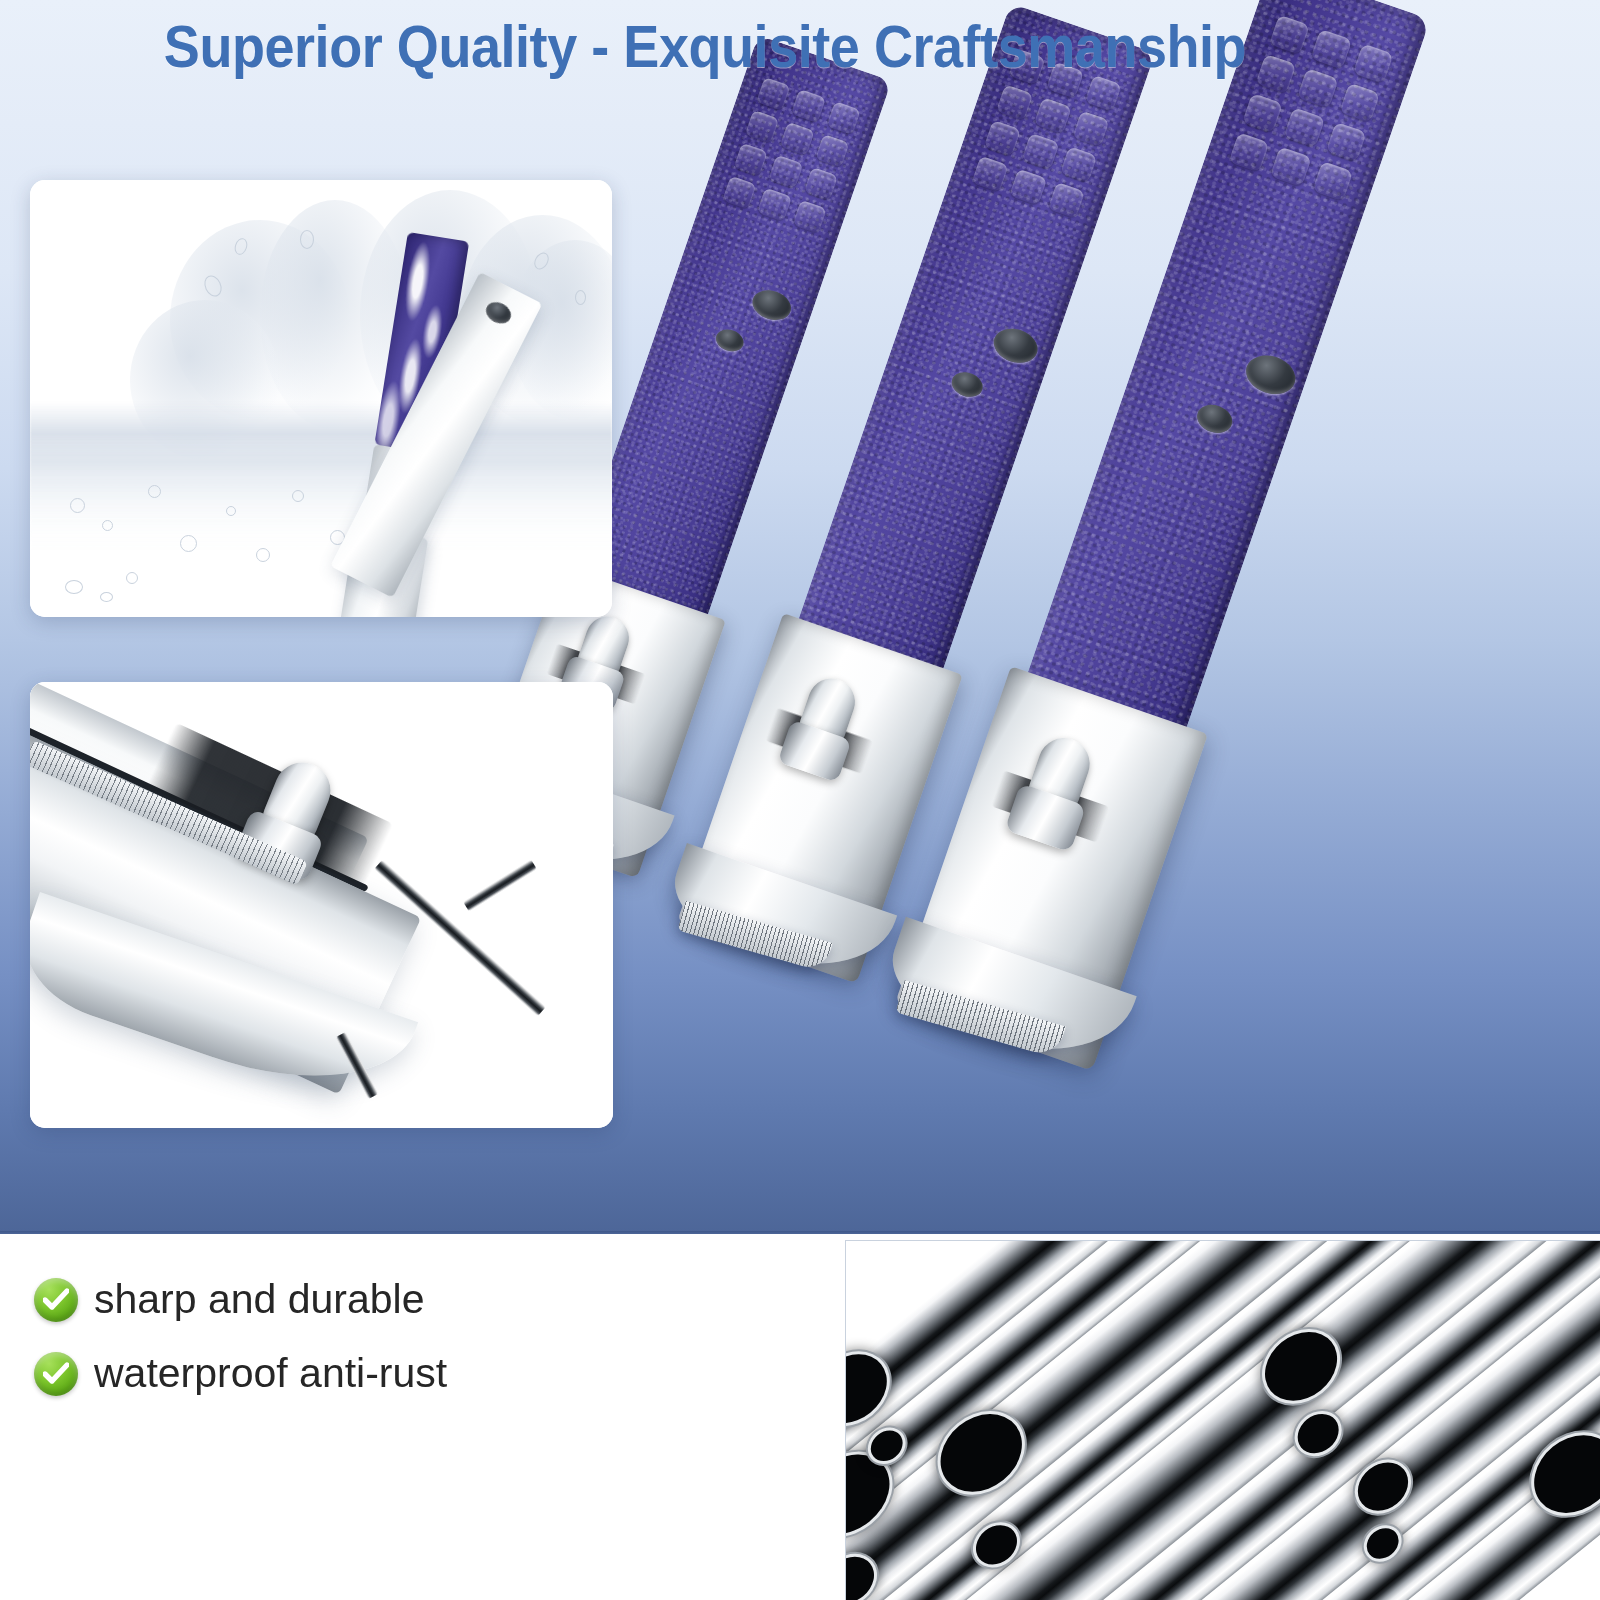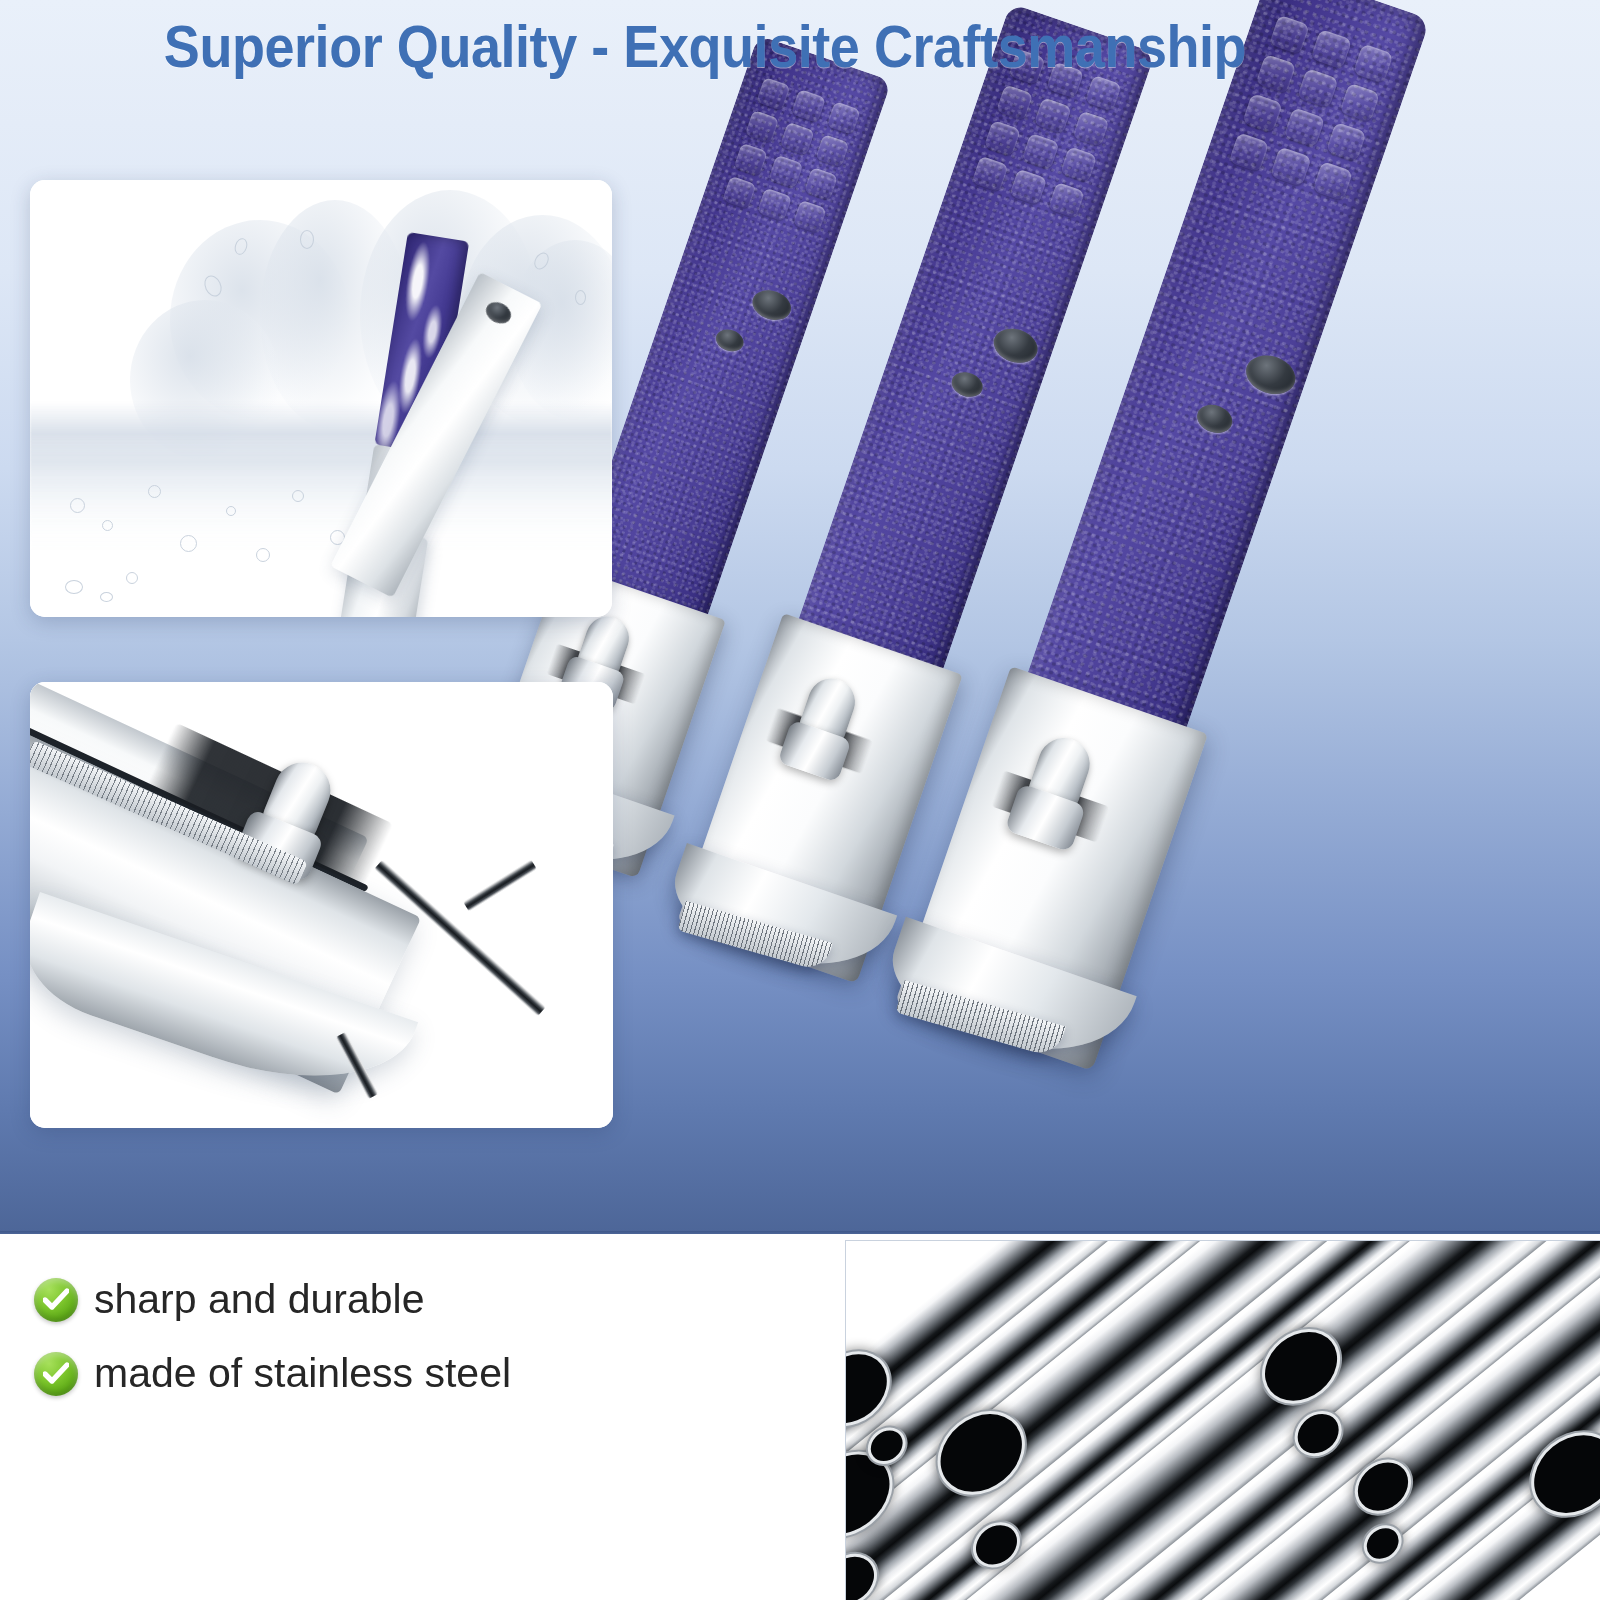--- a/index.html
+++ b/index.html
@@ -363,29 +363,29 @@
 
       <div class="feat">
         <span class="check">
           <svg width="26" height="24" viewBox="0 0 26 24">
             <path d="M2 12 L9 19 L24 3" fill="none" stroke="#ffffff" stroke-width="5.4" stroke-linecap="round" stroke-linejoin="round"></path>
           </svg>
         </span>
         <span class="feat-text">sharp and durable</span>
       </div>
 
-
       <div class="feat">
         <span class="check">
           <svg width="26" height="24" viewBox="0 0 26 24">
             <path d="M2 12 L9 19 L24 3" fill="none" stroke="#ffffff" stroke-width="5.4" stroke-linecap="round" stroke-linejoin="round"></path>
           </svg>
         </span>
-        <span class="feat-text">made of stainless steel</span>
-      </div>
+        <span class="feat-text">waterproof anti-rust</span>
+      </div>
+
 
     </div>
   </div>
 
   <div class="tubes">
     <div class="tubes-inner">
       <div class="tube" style="top:20px;  height:68px;"></div>
       <div class="tube" style="top:92px;  height:54px;"></div>
       <div class="tube" style="top:150px; height:76px;"></div>
       <div class="tube" style="top:230px; height:48px;"></div>

